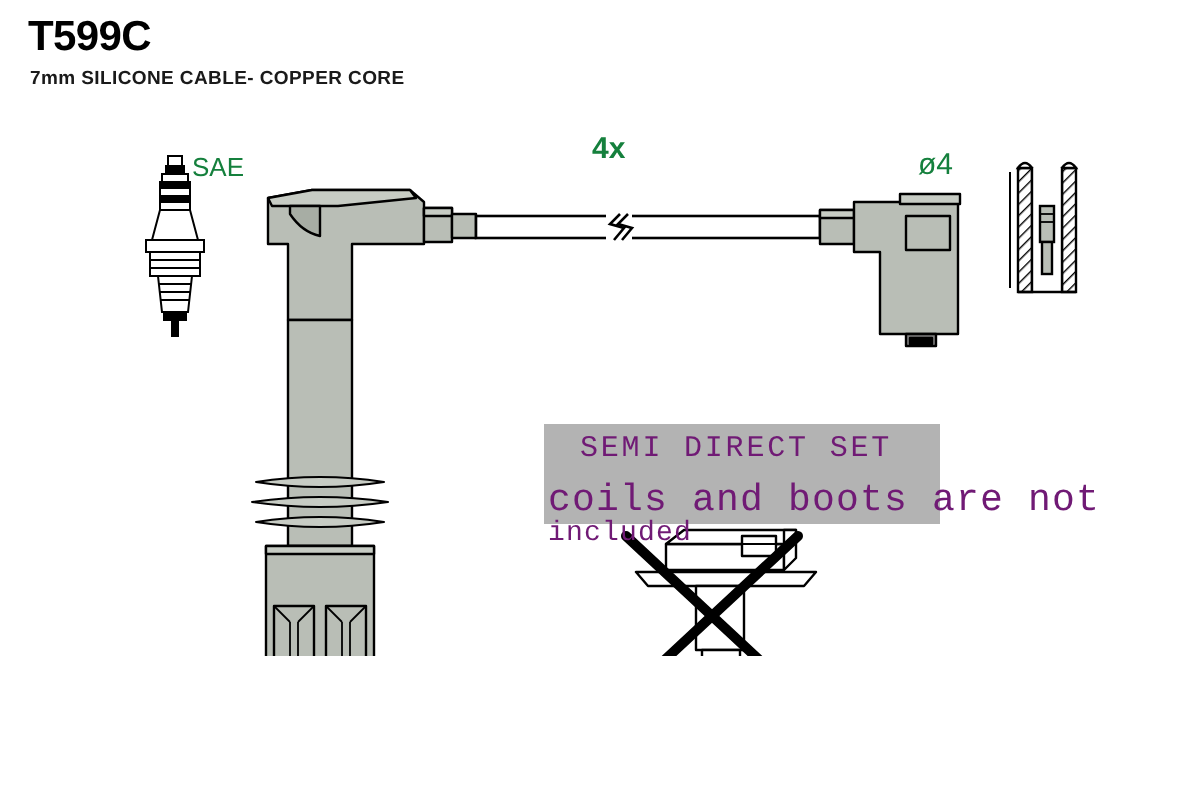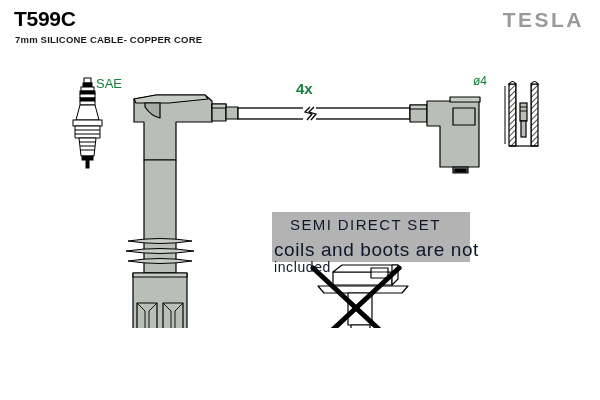--- a/index.html
+++ b/index.html
@@ -56,34 +56,34 @@
     font-family: "Liberation Sans", sans-serif;
     white-space: nowrap;
   }
   .callout {
     position: absolute;
     font-family: "Liberation Sans", sans-serif;
     color: #15803d;
     white-space: nowrap;
   }
   .callout-sae   { left: 96px;  top: 76px;  font-size: 13px; }
-  .callout-qty   { left: 296px; top: 80px;  font-size: 15px; font-weight: bold; }
-  .callout-dia   { left: 473px; top: 74px;  font-size: 12px; }
+  .callout-qty   { left: 296px; top: 66px;  font-size: 15px; font-weight: bold; }
+  .callout-dia   { left: 459px; top: 74px;  font-size: 15px; }
   .notice-box {
     position: absolute;
     left: 272px;
     top: 212px;
     width: 198px;
     height: 50px;
     background: #b3b3b3;
   }
   .notice-line {
     position: absolute;
-    font-family: Liberation Sans, sans-serif;
-    color: #0f172a;
+    font-family: Liberation Mono, monospace;
+    color: #701a75;
     white-space: nowrap;
   }
   .notice-title {
     left: 290px;
     top: 216px;
     font-size: 15px;
     letter-spacing: 1.4px;
   }
   .notice-body1 {
     left: 274px;
@@ -255,21 +255,20 @@
         <line x1="399" y1="268" x2="313" y2="348"></line>
       </g>
     </g>
 
   </svg>
 
   <div class="part-title">T599C</div>
 
   <div class="part-subtitle">7mm SILICONE CABLE- COPPER CORE</div>
 
-  <div class="brand-logo">TESLA</div>
 
   <div class="callout callout-sae">SAE</div>
 
   <div class="callout callout-qty">4x</div>
 
   <div class="callout callout-dia">ø4</div>
 
   <div class="notice-box"></div>
 
   <div class="notice-line notice-title">SEMI DIRECT SET</div>

